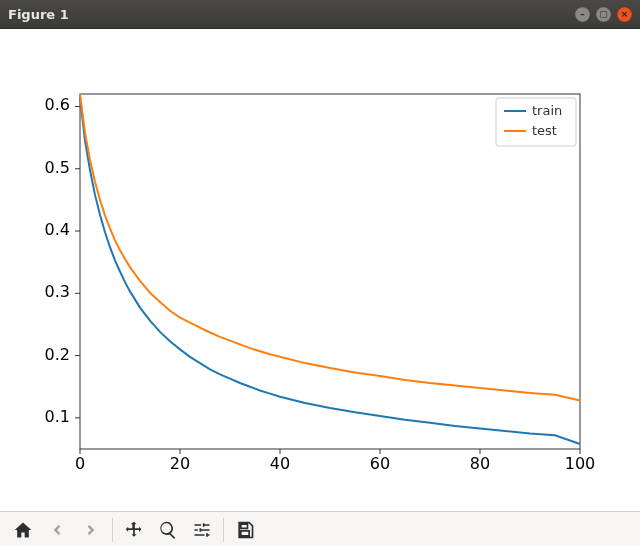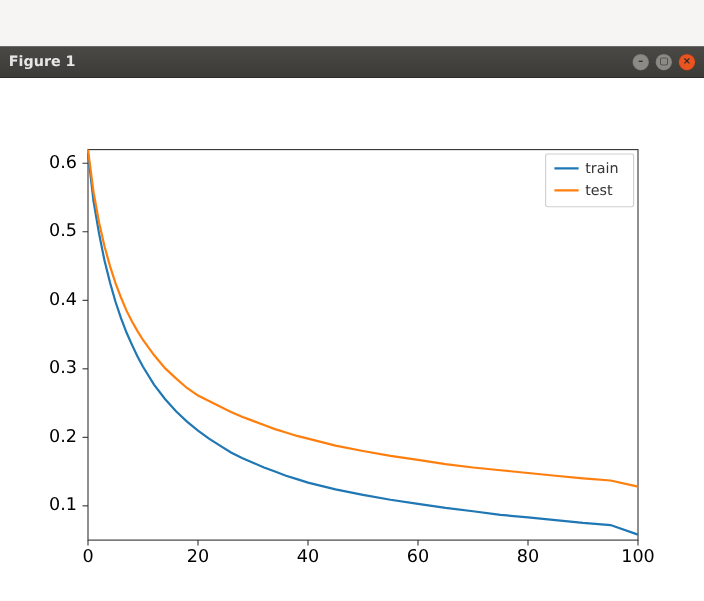--- a/index.html
+++ b/index.html
@@ -16,21 +16,20 @@
     height: 28px;
     background: linear-gradient(to bottom, #4a4945 0%, #3c3b37 100%);
     display: flex;
     align-items: center;
     justify-content: space-between;
     padding: 0 8px;
     color: #e6e6e6;
     font-weight: bold;
     font-size: 13px;
     border-bottom: 1px solid #2b2a27;
-    margin-top: 42px;
   }
   .titlebar .left { display: flex; align-items: center; gap: 6px; }
   .window-buttons { display: flex; gap: 6px; align-items: center; }
   .wb {
     width: 15px; height: 15px; border-radius: 50%;
     display: inline-flex; justify-content: center; align-items: center;
     font-size: 9px; color: #2b2a27;
     box-shadow: inset 0 0 1px rgba(0,0,0,0.5);
   }
   .wb-min { background: #8b8a85; }

